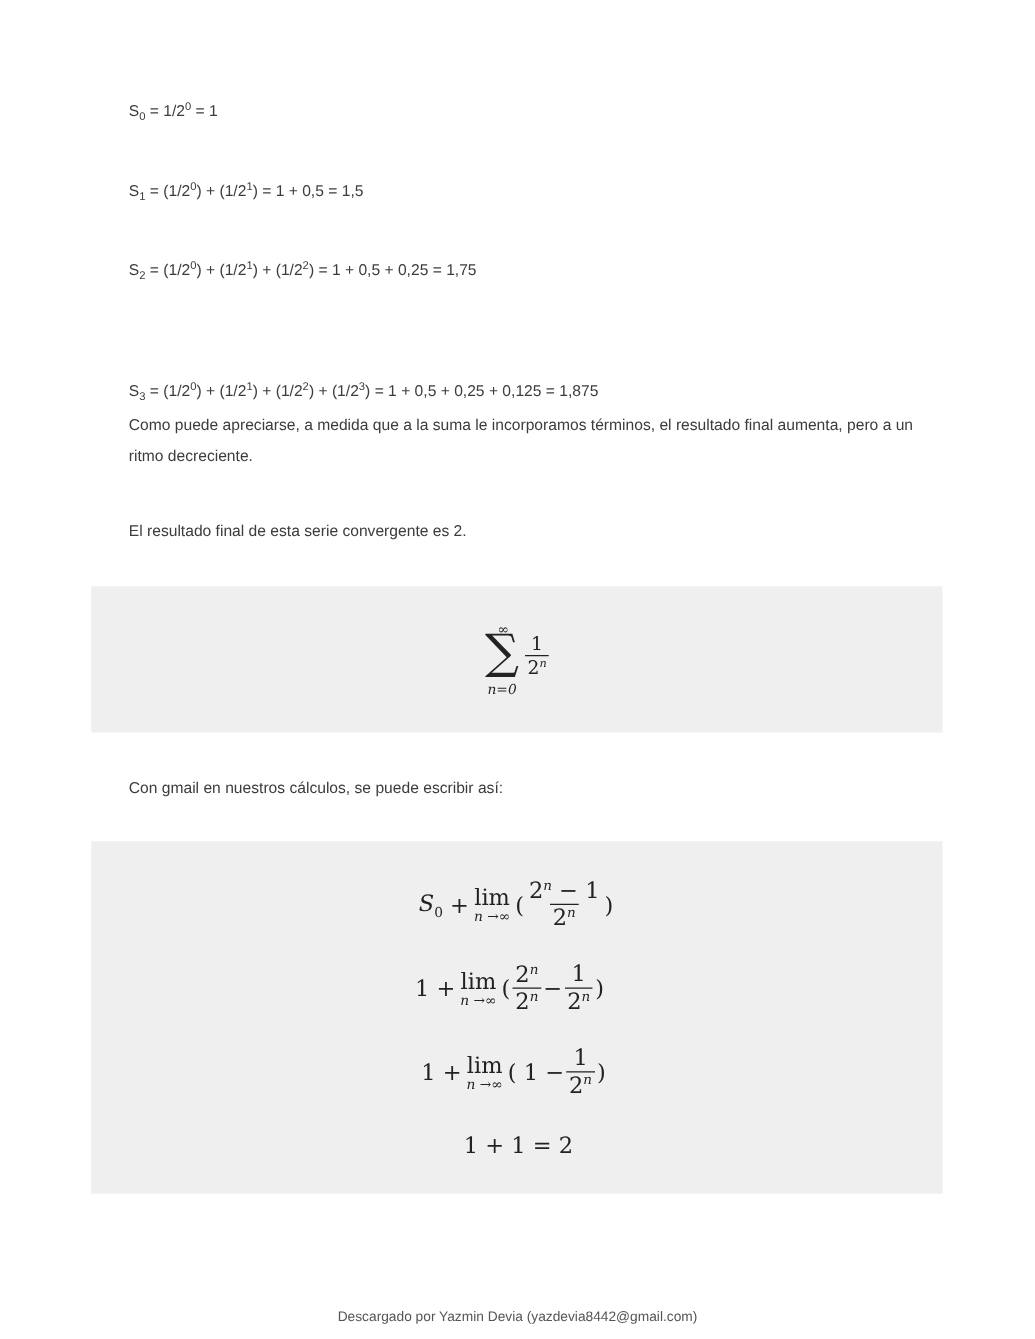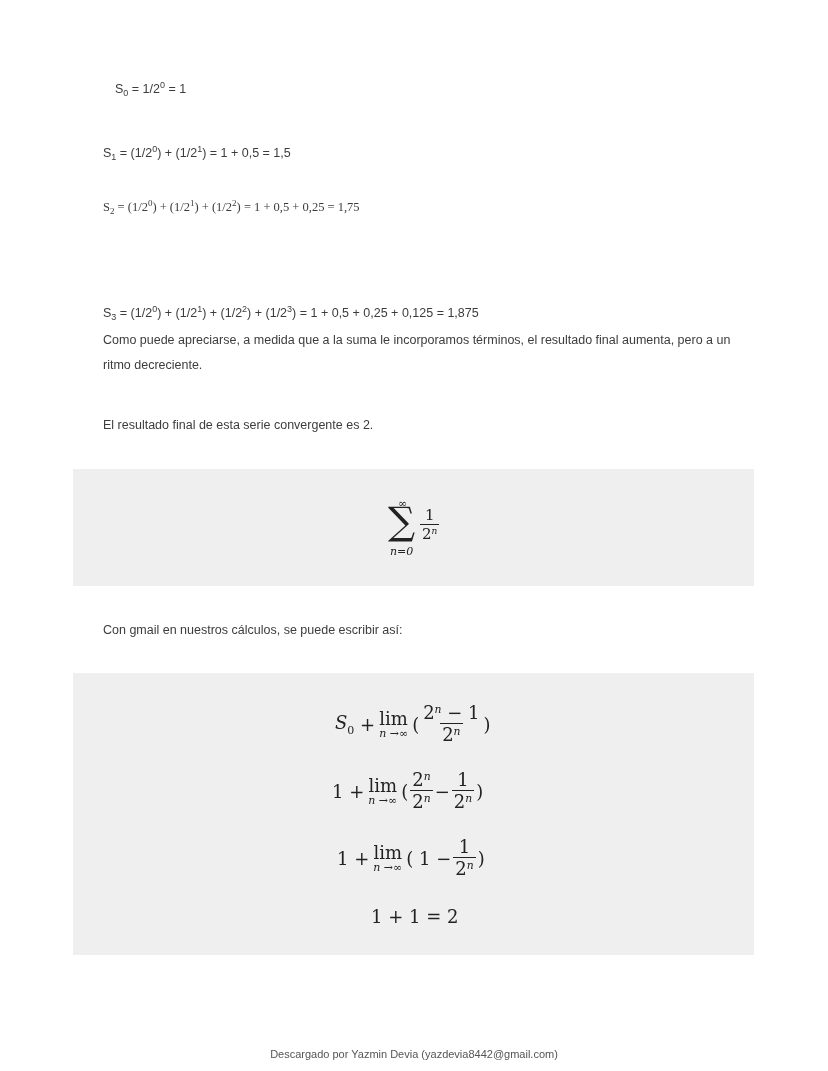--- a/index.html
+++ b/index.html
@@ -16,23 +16,23 @@
   .frac .den { border-top:1px solid #222; padding:0 2px; line-height:1.2; }
   .it { font-style:italic; }
   .sup { font-size:0.6em; vertical-align:0.6em; font-style:italic; }
   .lim { display:inline-flex; flex-direction:column; align-items:center; vertical-align:middle; margin:0 4px; }
   .lim .under { font-size:11px; font-style:italic; margin-top:-2px; }
   .footer { position:absolute; left:0; width:828px; top:1048px; text-align:center; font-size:11px; color:#555; }
 </style>
 </head>
 <body>
 
-<div class="line" style="top:80px;margin-left:12px;">S<sub>0</sub> = 1/2<sup>0</sup> = 1</div>
+<div class="line" style="top:80px;">S<sub>0</sub> = 1/2<sup>0</sup> = 1</div>
 <div class="line" style="top:144px;">S<sub>1</sub> = (1/2<sup>0</sup>) + (1/2<sup>1</sup>) = 1 + 0,5 = 1,5</div>
-<div class="line" style="top:198px;font-family:Liberation Serif, serif;">S<sub>2</sub> = (1/2<sup>0</sup>) + (1/2<sup>1</sup>) + (1/2<sup>2</sup>) = 1 + 0,5 + 0,25 = 1,75</div>
+<div class="line" style="top:207px;">S<sub>2</sub> = (1/2<sup>0</sup>) + (1/2<sup>1</sup>) + (1/2<sup>2</sup>) = 1 + 0,5 + 0,25 = 1,75</div>
 <div class="line" style="top:271px;margin-top:33px;">S<sub>3</sub> = (1/2<sup>0</sup>) + (1/2<sup>1</sup>) + (1/2<sup>2</sup>) + (1/2<sup>3</sup>) = 1 + 0,5 + 0,25 + 0,125 = 1,875</div>
 
 <div class="para" style="top:328px;">Como puede apreciarse, a medida que a la suma le incorporamos términos, el resultado final aumenta, pero a un ritmo decreciente.</div>
 <div class="para" style="top:413px;">El resultado final de esta serie convergente es 2.</div>
 
 <div class="mathbox" style="top:469px; height:117px;">
   <div class="math" style="left:315px; top:28px; width:60px; height:70px;">
     <div style="position:absolute; left:10px; top:0; font-size:11px;">∞</div>
     <div style="position:absolute; left:0; top:4px; font-size:38px; line-height:40px;">∑</div>
     <div style="position:absolute; left:2px; top:48px; font-size:11px; font-style:italic;">n=0</div>

